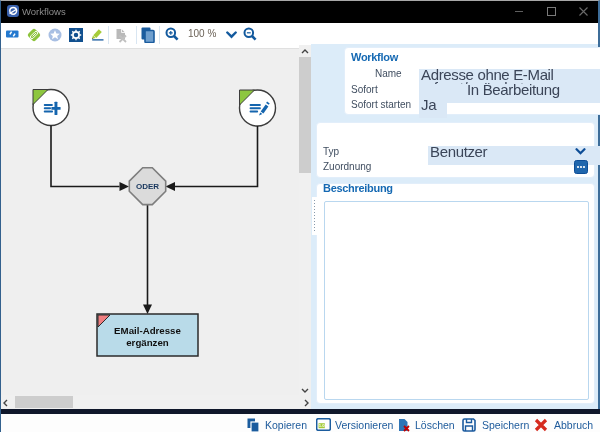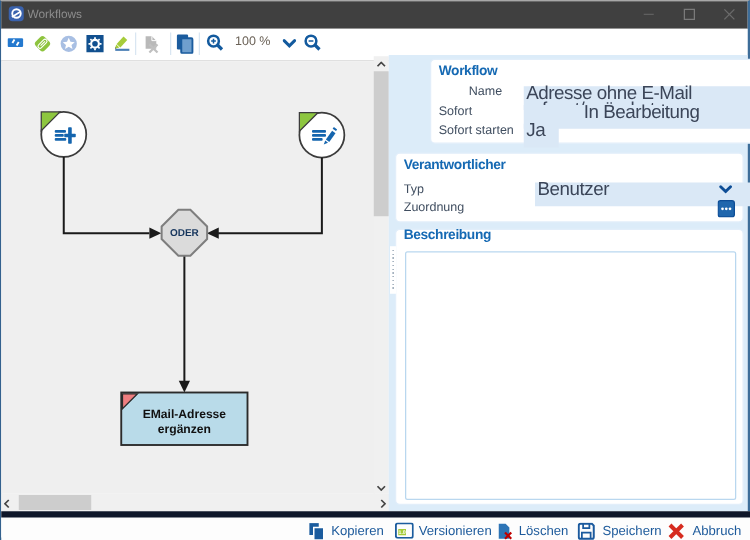--- a/index.html
+++ b/index.html
@@ -1,21 +1,21 @@
 <!DOCTYPE html>
 <html><head>
 <meta charset="utf-8">
 <style>
 html,body{margin:0;padding:0;}
 body{width:600px;height:432px;overflow:hidden;font-family:"Liberation Sans",sans-serif;}
 #win{position:absolute;left:0;top:0;width:600px;height:432px;background:#fff;
   border-left:1px solid #33618e;border-right:2px solid #3d6d99;border-bottom:2px solid #2f5d88;
   border-top:1px solid #a8a8a8;box-sizing:border-box;}
 
-#titlebar{position:absolute;left:0;top:0;width:597px;height:22px;background:#404040;}
+#titlebar{position:absolute;left:0;top:0;width:597px;height:22px;background:#000000;}
 #appicon{position:absolute;left:6px;top:4px;width:12px;height:12px;border-radius:3px;background:#3a62ad;}
 #title{position:absolute;left:21px;top:5px;font-size:9.5px;color:#8c8c8c;}
 
 #toolbar{position:absolute;left:0;top:22px;width:597px;height:25px;background:#fff;}
 #tbdivider{position:absolute;left:0;top:47px;width:310px;height:1px;background:#e0e0e0;}
 .tbi{position:absolute;top:0;}
 .tsep{position:absolute;top:3px;width:1px;height:18px;background:#d9e6f2;}
 #pct{position:absolute;left:187px;top:5px;font-size:10px;color:#6b6257;}
 
 #canvas{position:absolute;left:0px;top:48px;width:299px;height:346px;background:#efefef;}
@@ -191,21 +191,20 @@
       <div class="lbl" style="top:34.5px;">Sofort</div>
       <div class="fld" style="top:36px;width:194px;padding-left:48px;">In Bearbeitung</div>
       <svg class="chev" style="left:258px;top:37.5px;" viewBox="0 0 12 8">
           <path d="M1.5 1.5 L6 6 L10.5 1.5" fill="none" stroke="#0d4d96" stroke-width="2.6" stroke-linecap="round"></path>
         </svg>
       <div class="lbl" style="top:49.5px;">Sofort starten</div>
       <div class="fld" style="top:51px;width:28px;">Ja</div>
     </div>
 
     <div class="card" style="top:78px;height:56px;">
-      <div class="hdr" style="top:2.5px;">Verantwortlicher</div>
       <div class="lbl" style="top:21.5px;">Typ</div>
       <div class="fld" style="top:23px;width:194px;margin-left:37px;">Benutzer</div>
       <svg class="chev" style="left:258px;top:24.5px;" viewBox="0 0 12 8">
           <path d="M1.5 1.5 L6 6 L10.5 1.5" fill="none" stroke="#0d4d96" stroke-width="2.6" stroke-linecap="round"></path>
         </svg>
       <div class="lbl" style="top:36.5px;">Zuordnung</div>
       <svg style="position:absolute;left:257px;top:37px;" width="14" height="14" viewBox="0 0 14 14">
         <rect x="0.5" y="0.5" width="13" height="13" rx="2" fill="#1f66ad" stroke="#0d4d96"></rect>
         <circle cx="4" cy="7" r="1.1" fill="#fff"></circle>
           <circle cx="7" cy="7" r="1.1" fill="#fff"></circle>

